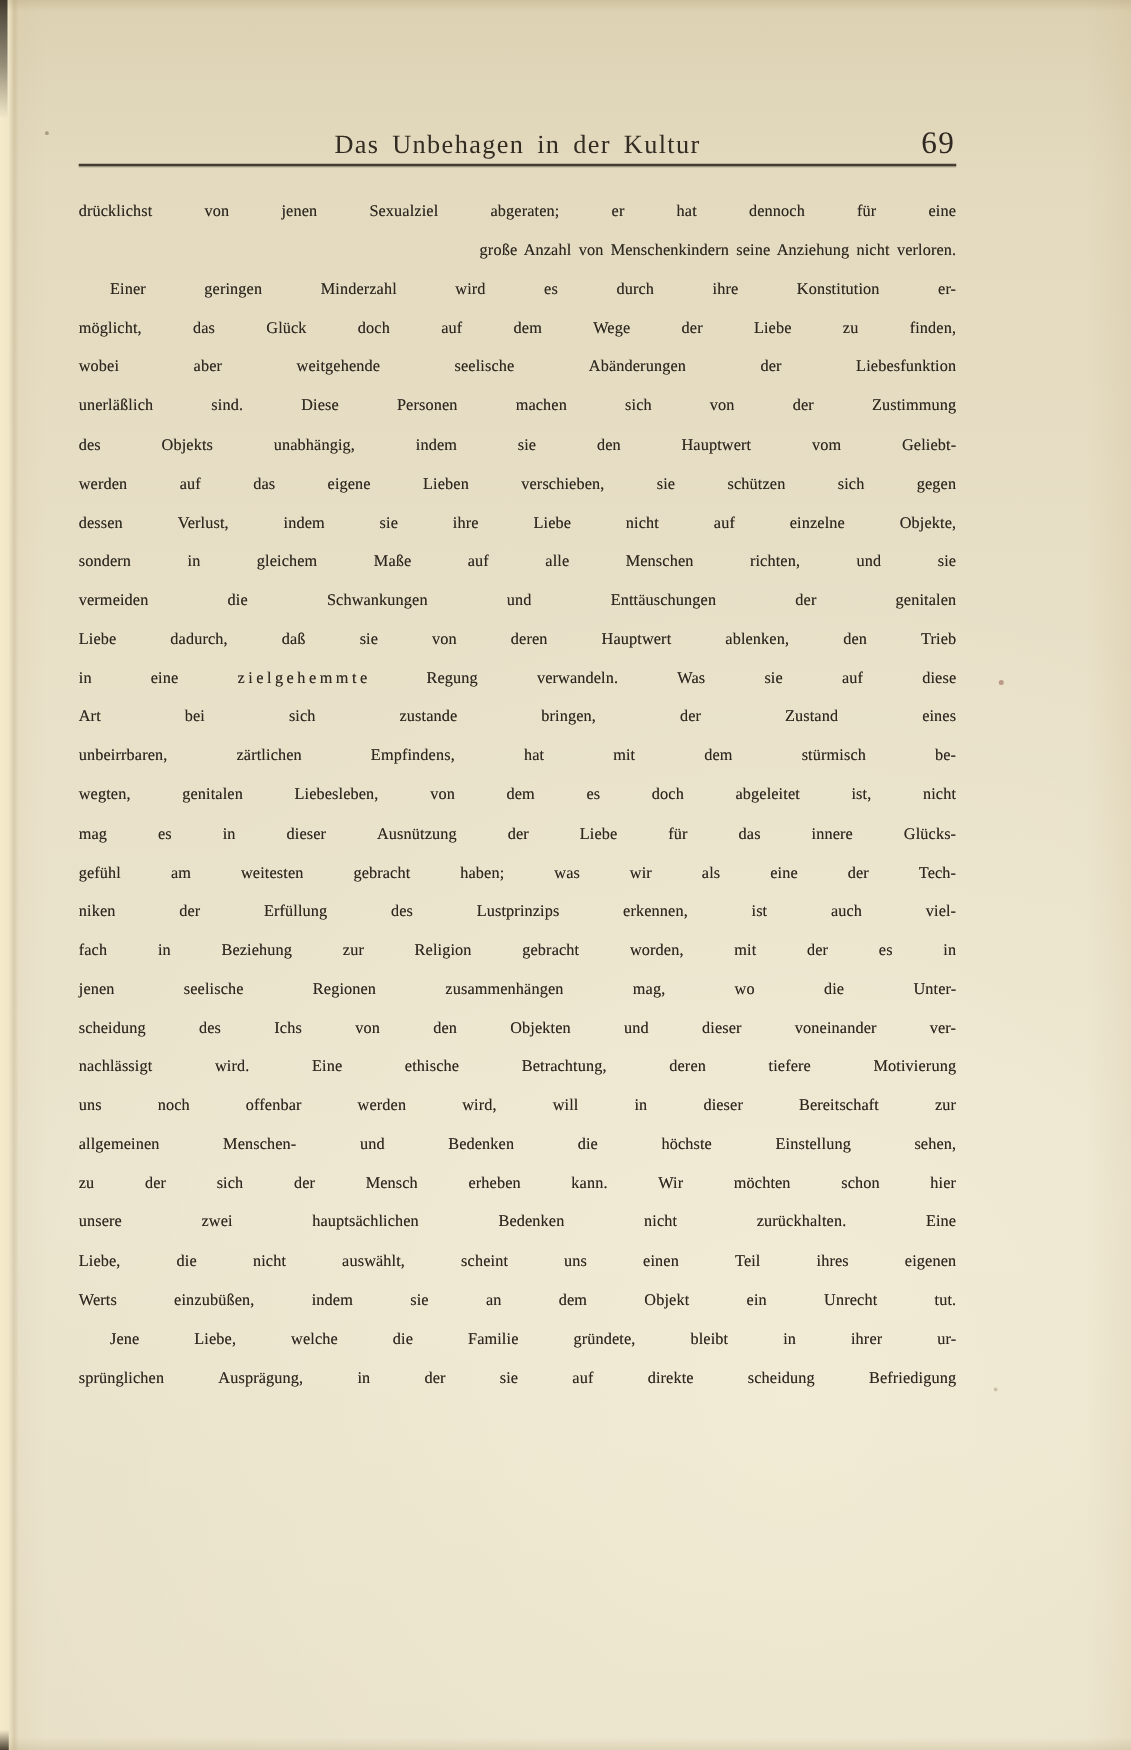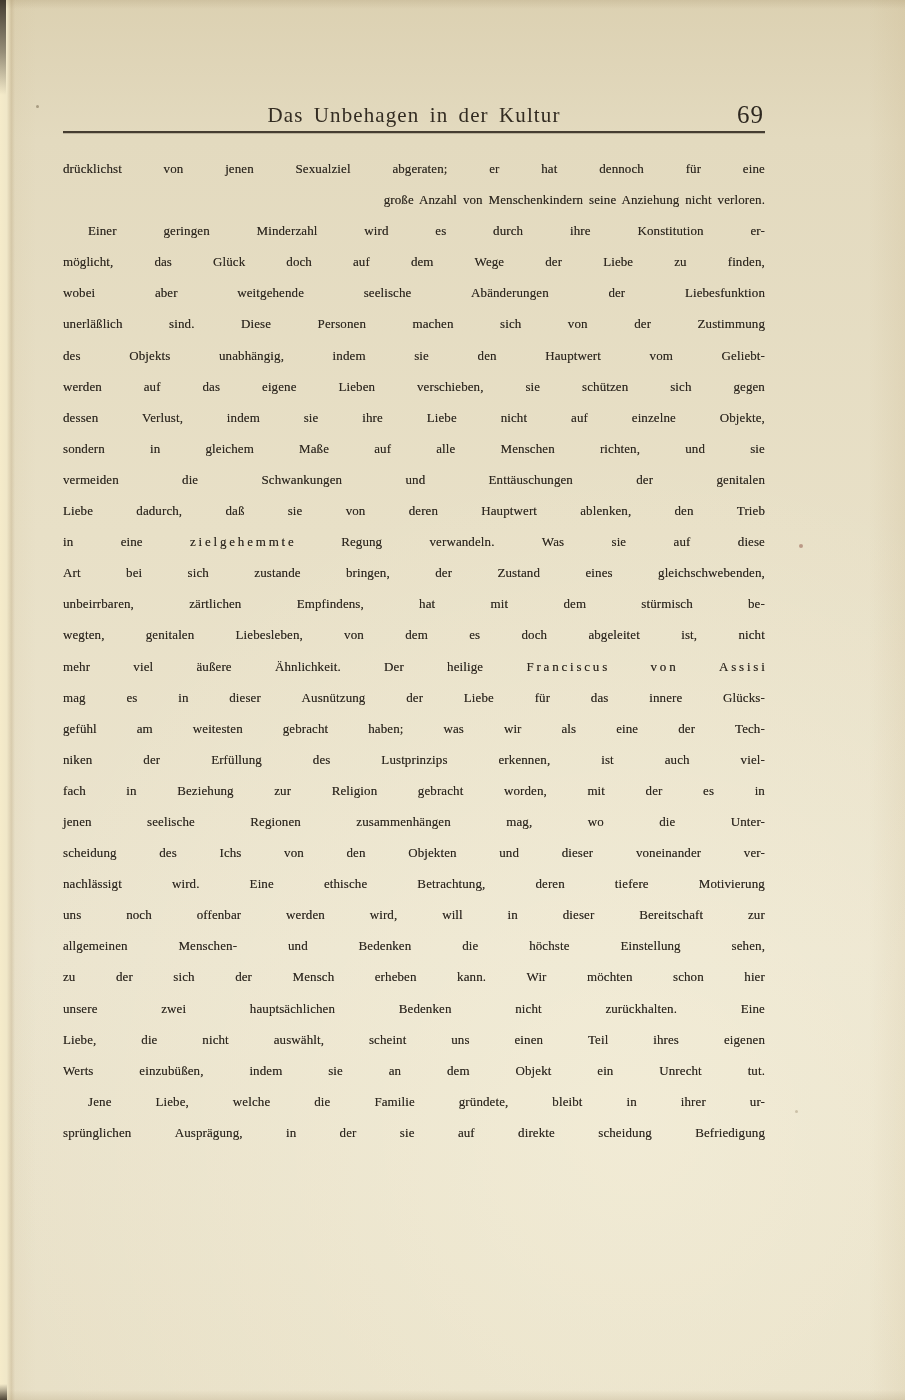--- a/index.html
+++ b/index.html
@@ -249,21 +249,20 @@
       </div>
       <div class="line">
         <span>Art</span>
         <span>bei</span>
         <span>sich</span>
         <span>zustande</span>
         <span>bringen,</span>
         <span>der</span>
         <span>Zustand</span>
         <span>eines</span>
-        <span>gleichschwebenden,</span>
       </div>
       <div class="line">
         <span>unbeirrbaren,</span>
         <span>zärtlichen</span>
         <span>Empfindens,</span>
         <span>hat</span>
         <span>mit</span>
         <span>dem</span>
         <span>stürmisch</span>
         <span>be-</span>
@@ -274,31 +273,20 @@
         <span>Liebesleben,</span>
         <span>von</span>
         <span>dem</span>
         <span>es</span>
         <span>doch</span>
         <span>abgeleitet</span>
         <span>ist,</span>
         <span>nicht</span>
       </div>
       <div class="line">
-        <span>mehr</span>
-        <span>viel</span>
-        <span>äußere</span>
-        <span>Ähnlichkeit.</span>
-        <span>Der</span>
-        <span>heilige</span>
-        <span>F r a n c i s c u s</span>
-        <span>v o n</span>
-        <span>A s s i s i</span>
-      </div>
-      <div class="line">
         <span>mag</span>
         <span>es</span>
         <span>in</span>
         <span>dieser</span>
         <span>Ausnützung</span>
         <span>der</span>
         <span>Liebe</span>
         <span>für</span>
         <span>das</span>
         <span>innere</span>

